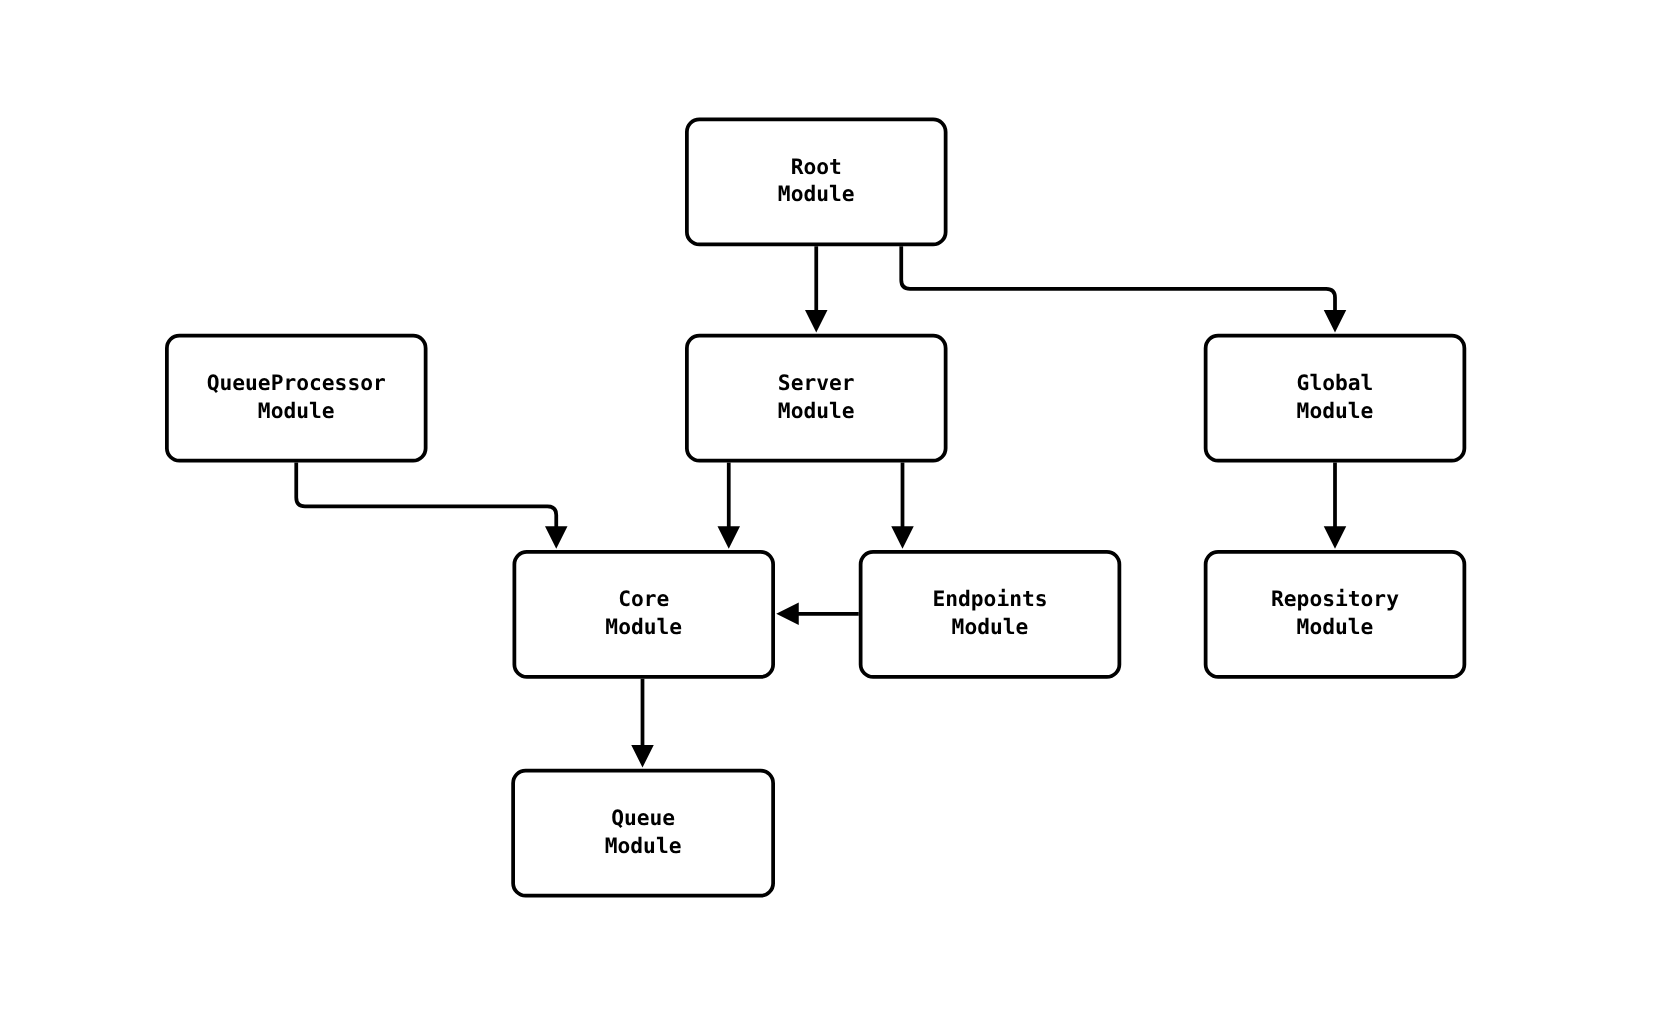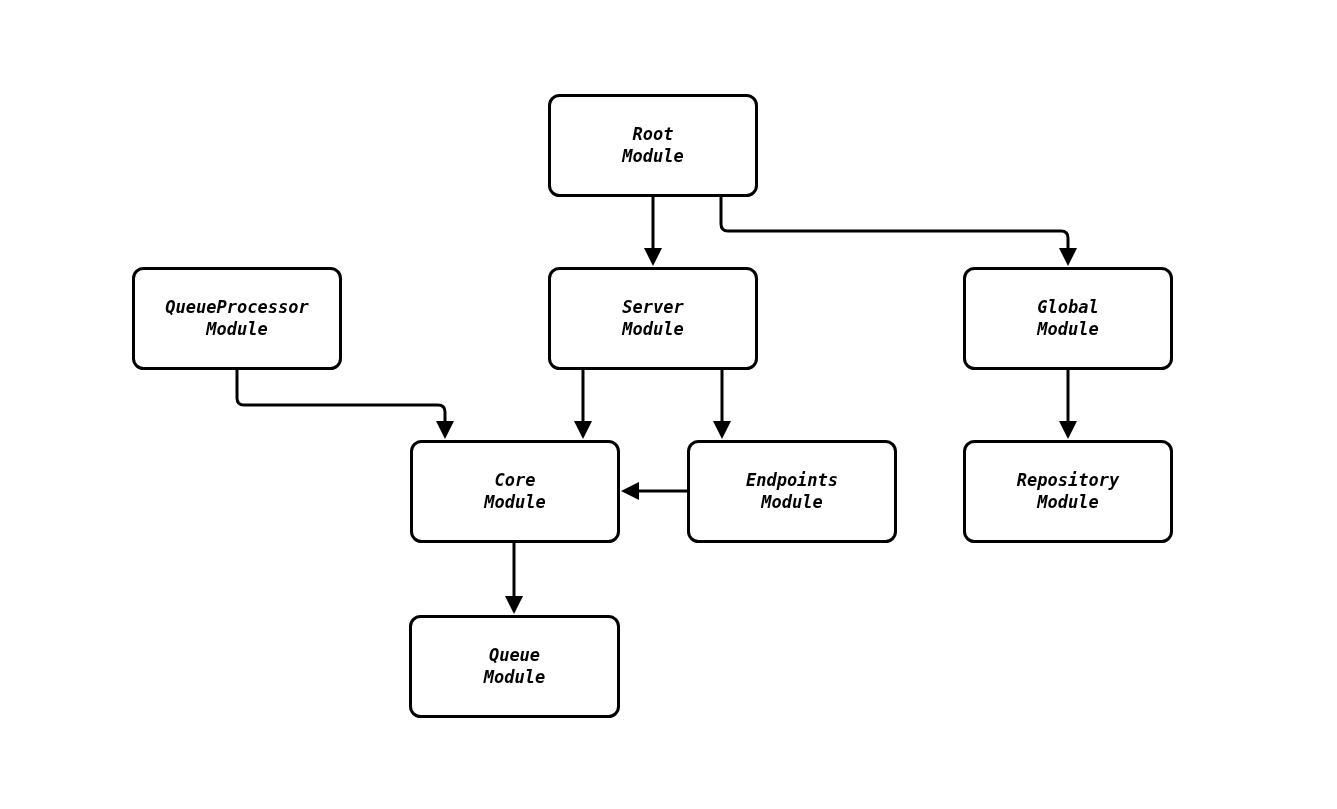--- a/index.html
+++ b/index.html
@@ -11,21 +11,20 @@
     width: 1337px;
     height: 809px;
     overflow: hidden;
     font-family: "DejaVu Sans Mono", "Liberation Mono", monospace;
   }
   #diagram-root {
     position: relative;
     width: 1337px;
     height: 809px;
     background: #ffffff;
-    font-style: italic;
   }
   svg#diagram-svg {
     position: absolute;
     top: 0;
     left: 0;
     width: 1337px;
     height: 809px;
     display: block;
   }
   .node-box {

